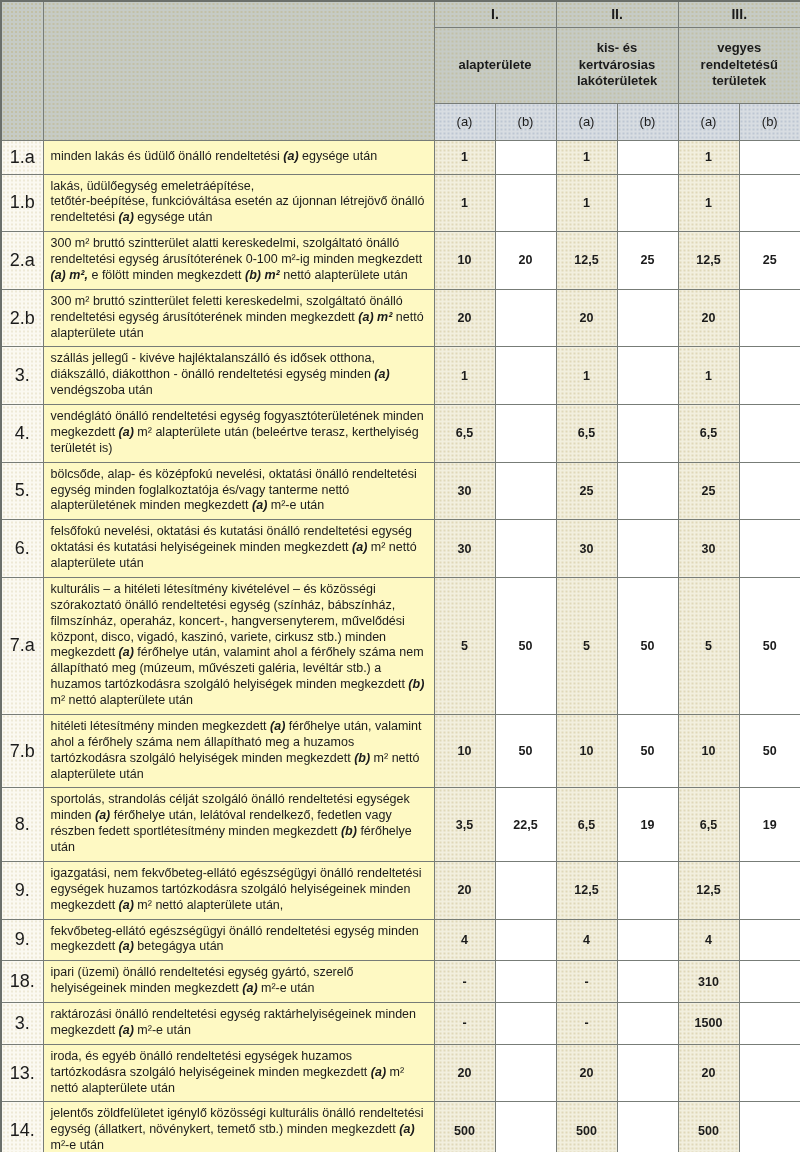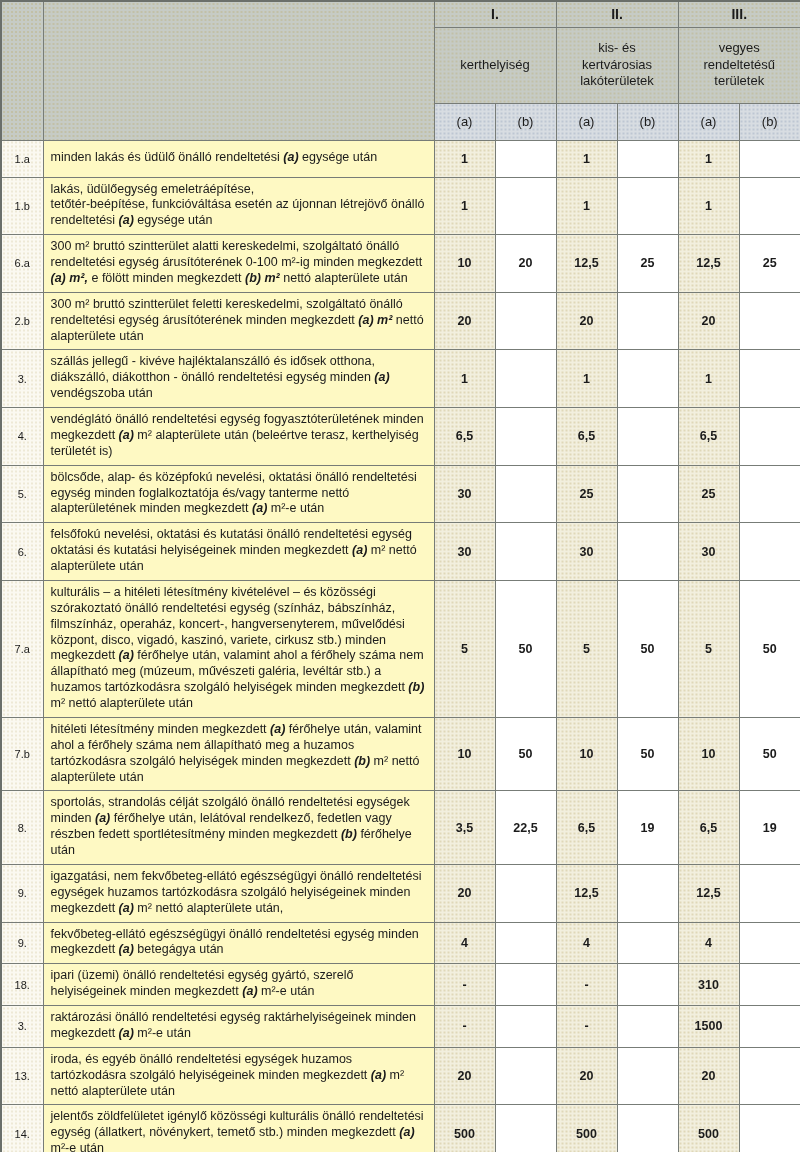--- a/index.html
+++ b/index.html
@@ -52,36 +52,36 @@
   }
   thead th.numeral{
     height:26px;
     font-size:14px;
     font-weight:bold;
     text-align:center;
   }
   thead th.grp-label{
     height:76px;
     font-size:13px;
-    font-weight:normal;
+    font-weight:bold;
     text-align:center;
     line-height:1.3;
     padding:0 6px;
     border-top:1px solid var(--border);
   }
   thead th.sub{
     height:37px;
     font-size:13px;
     font-weight:normal;
     text-align:center;
   }
   td.no{
     text-align:center;
-    font-size:11px;
-    padding:12px;
+    font-size:18px;
+    padding:6px;
   }
   td.desc{
     font-size:12.5px;
     line-height:1.27;
     padding:4px 7px 5px 7px;
     text-align:left;
     white-space:pre-line;
     background:#fef9c3;
   }
   td.val{
@@ -108,21 +108,21 @@
   </colgroup>
   <thead>
     <tr>
       <th class="bg-gray" rowspan="3"></th>
       <th class="bg-gray" rowspan="3"></th>
       <th class="numeral bg-gray" colspan="2">I.</th>
       <th class="numeral bg-gray" colspan="2">II.</th>
       <th class="numeral bg-gray" colspan="2">III.</th>
     </tr>
     <tr>
-      <th class="grp-label bg-gray" colspan="2">kerthelyiség</th>
+      <th class="grp-label bg-gray" colspan="2">alapterülete</th>
       <th class="grp-label bg-gray" colspan="2">kis- és kertvárosias lakóterületek</th>
       <th class="grp-label bg-gray" colspan="2">vegyes rendeltetésű területek</th>
     </tr>
     <tr>
       <th class="sub bg-subhdr">(a)</th>
       <th class="sub bg-subhdr">(b)</th>
       <th class="sub bg-subhdr">(a)</th>
       <th class="sub bg-subhdr">(b)</th>
       <th class="sub bg-subhdr">(a)</th>
       <th class="sub bg-subhdr">(b)</th>
@@ -146,21 +146,21 @@
 tetőtér-beépítése, funkcióváltása esetén az újonnan létrejövő önálló rendeltetési <b><i>(a)</i></b> egysége után</td>
     <td class="val a bg-a">1</td>
     <td class="val b"></td>
     <td class="val a bg-a">1</td>
     <td class="val b"></td>
     <td class="val a bg-a">1</td>
     <td class="val b"></td>
   </tr>
 
   <tr>
-    <td class="no bg-num">6.a</td>
+    <td class="no bg-num">2.a</td>
     <td class="desc">300 m² bruttó szintterület alatti kereskedelmi, szolgáltató önálló rendeltetési egység árusítóterének 0-100 m²-ig minden megkezdett <b><i>(a) m²,</i></b> e fölött minden megkezdett <b><i>(b) m²</i></b> nettó alapterülete után</td>
     <td class="val a bg-a">10</td>
     <td class="val b">20</td>
     <td class="val a bg-a">12,5</td>
     <td class="val b">25</td>
     <td class="val a bg-a">12,5</td>
     <td class="val b">25</td>
   </tr>
 
   <tr>

